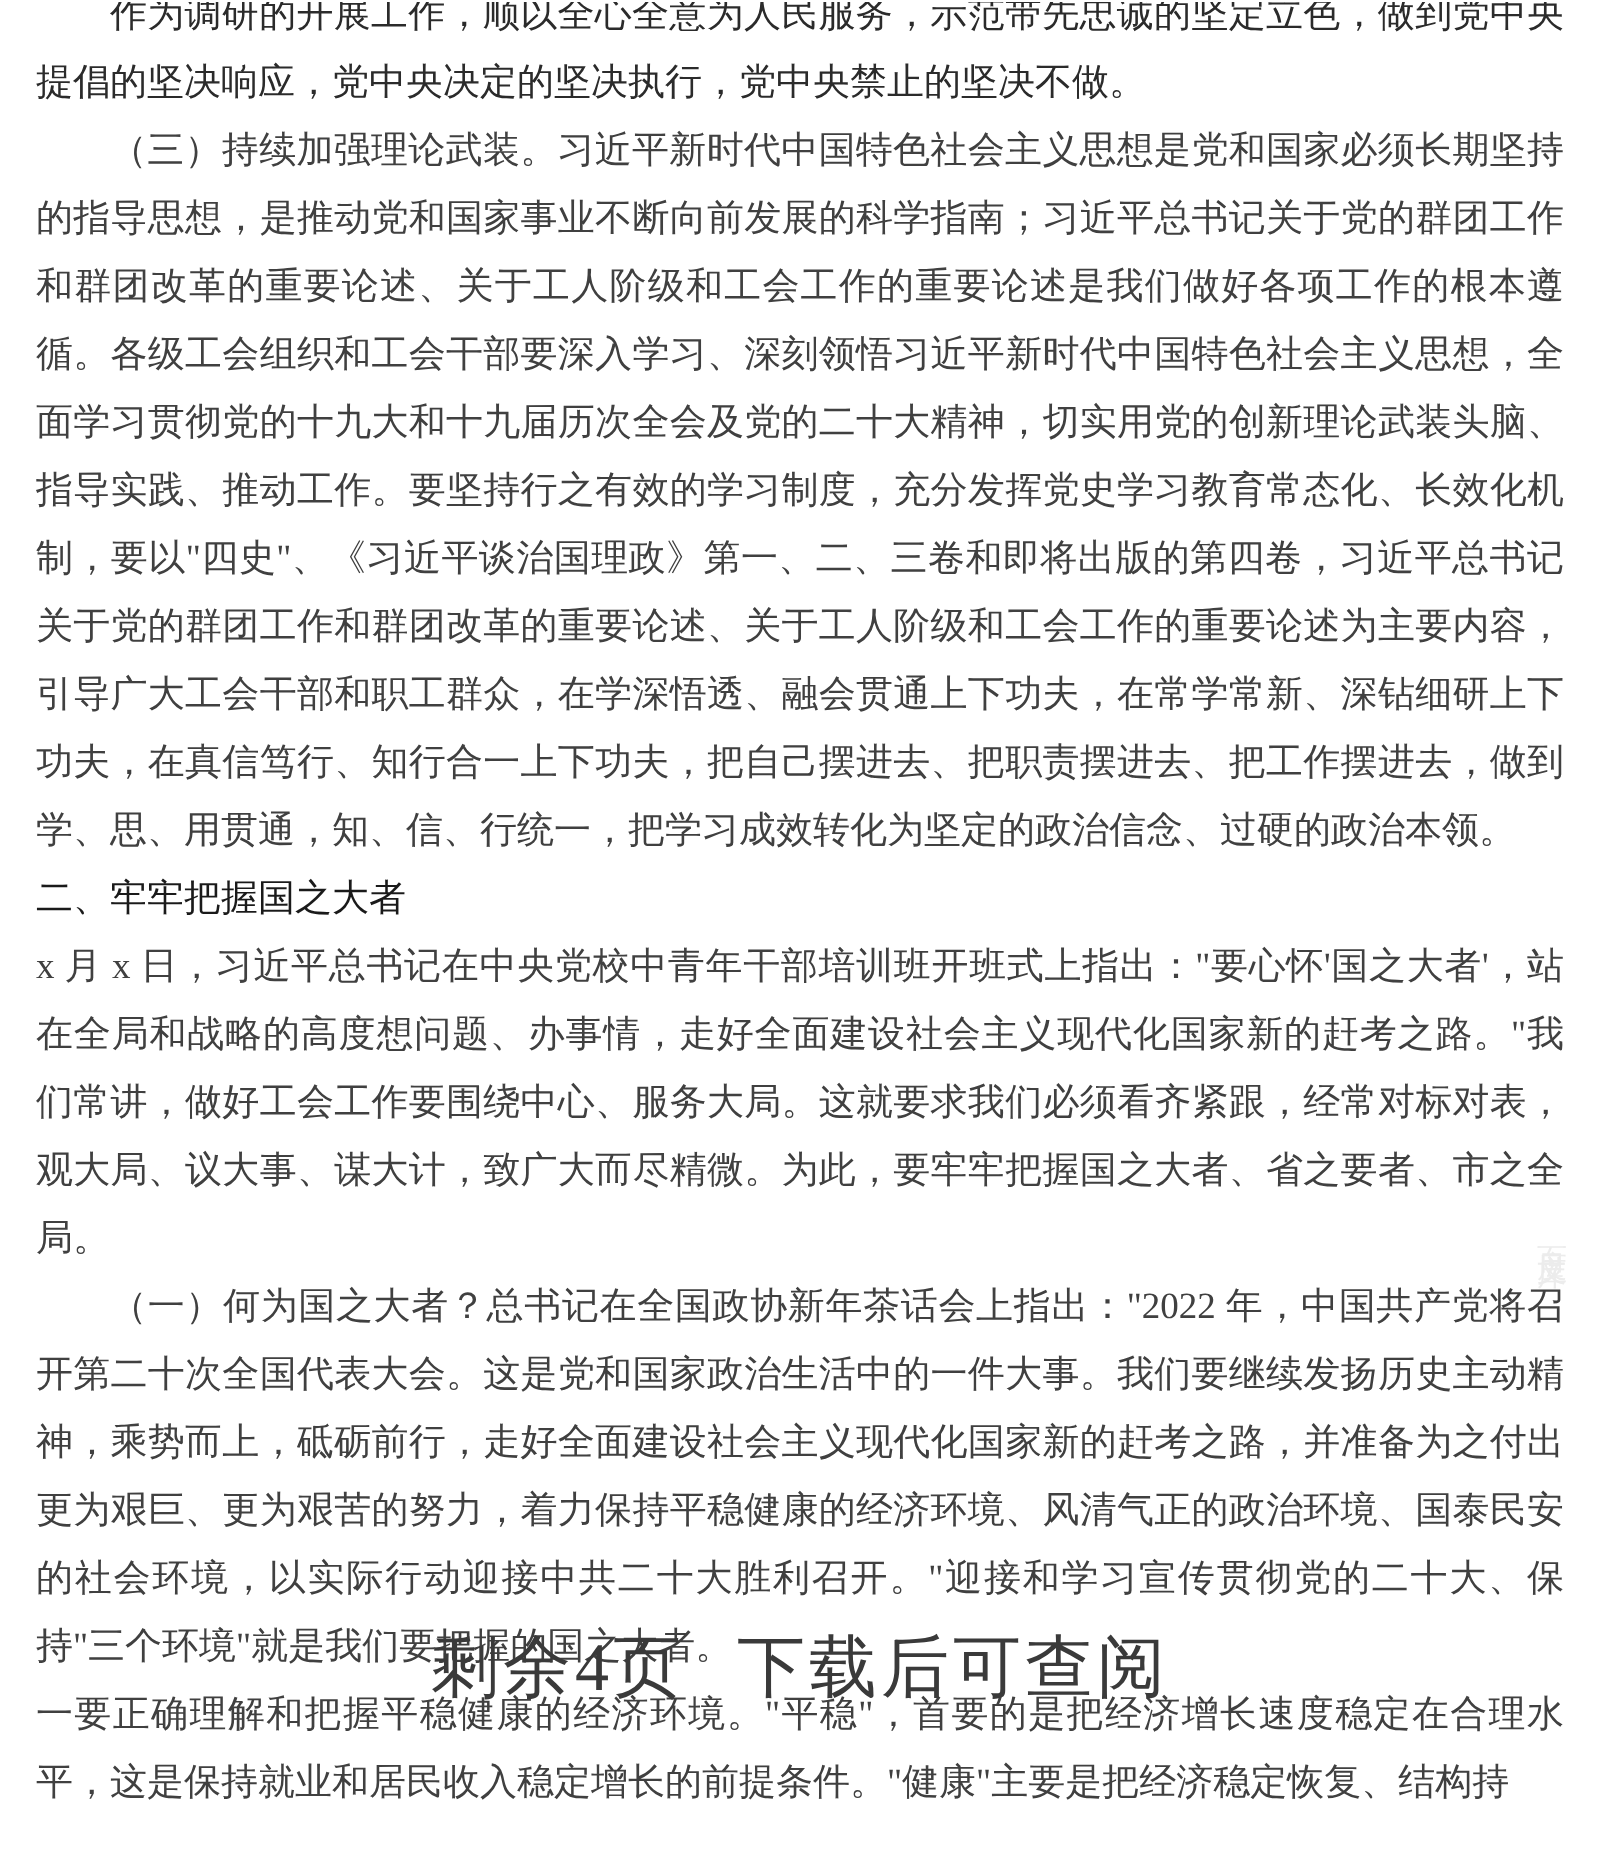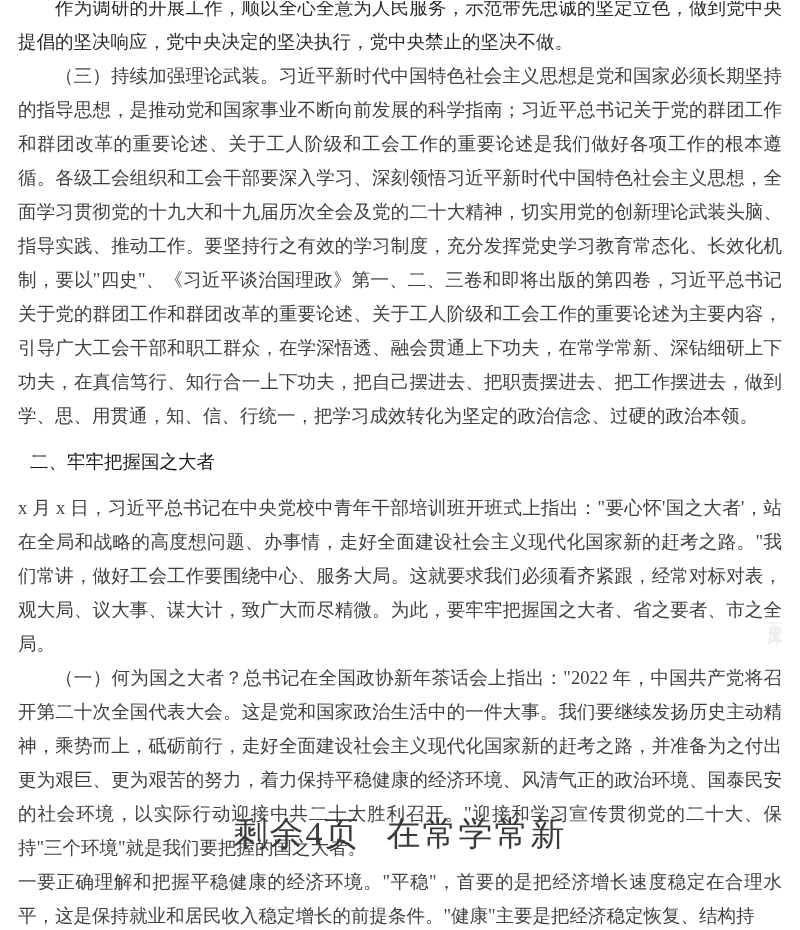--- a/index.html
+++ b/index.html
@@ -44,21 +44,21 @@
   .clip-mask {
     position: absolute;
     top: 0;
     left: 0;
     width: 800px;
     height: 10px;
     background: #ffffff;
     z-index: 5;
   }
   .heading {
-    margin: 12px;
+    margin: 0;
     font-size: 18.5px;
     line-height: 34px;
     font-weight: normal;
     text-align: left;
     color: #1a1a1a;
   }
   .watermark {
     position: absolute;
     right: 16px;
     top: 620px;
@@ -103,18 +103,18 @@
 
     <p class="para indent2">（一）何为国之大者？总书记在全国政协新年茶话会上指出："2022 年，中国共产党将召开第二十次全国代表大会。这是党和国家政治生活中的一件大事。我们要继续发扬历史主动精神，乘势而上，砥砺前行，走好全面建设社会主义现代化国家新的赶考之路，并准备为之付出更为艰巨、更为艰苦的努力，着力保持平稳健康的经济环境、风清气正的政治环境、国泰民安的社会环境，以实际行动迎接中共二十大胜利召开。"迎接和学习宣传贯彻党的二十大、保持"三个环境"就是我们要把握的国之大者。</p>
 
     <p class="para">一要正确理解和把握平稳健康的经济环境。"平稳"，首要的是把经济增长速度稳定在合理水平，这是保持就业和居民收入稳定增长的前提条件。"健康"主要是把经济稳定恢复、结构持</p>
 
   </div>
 
   <div class="watermark">百度文库</div>
 
   <div class="footer-note">
-    <span>剩余4页</span><span class="gap"></span><span>在常学常新</span>
+    <span>剩余4页</span><span class="gap"></span><span>下载后可查阅</span>
   </div>
 
   <div class="clip-mask"></div>
 
 </div>
 
 </body></html>

